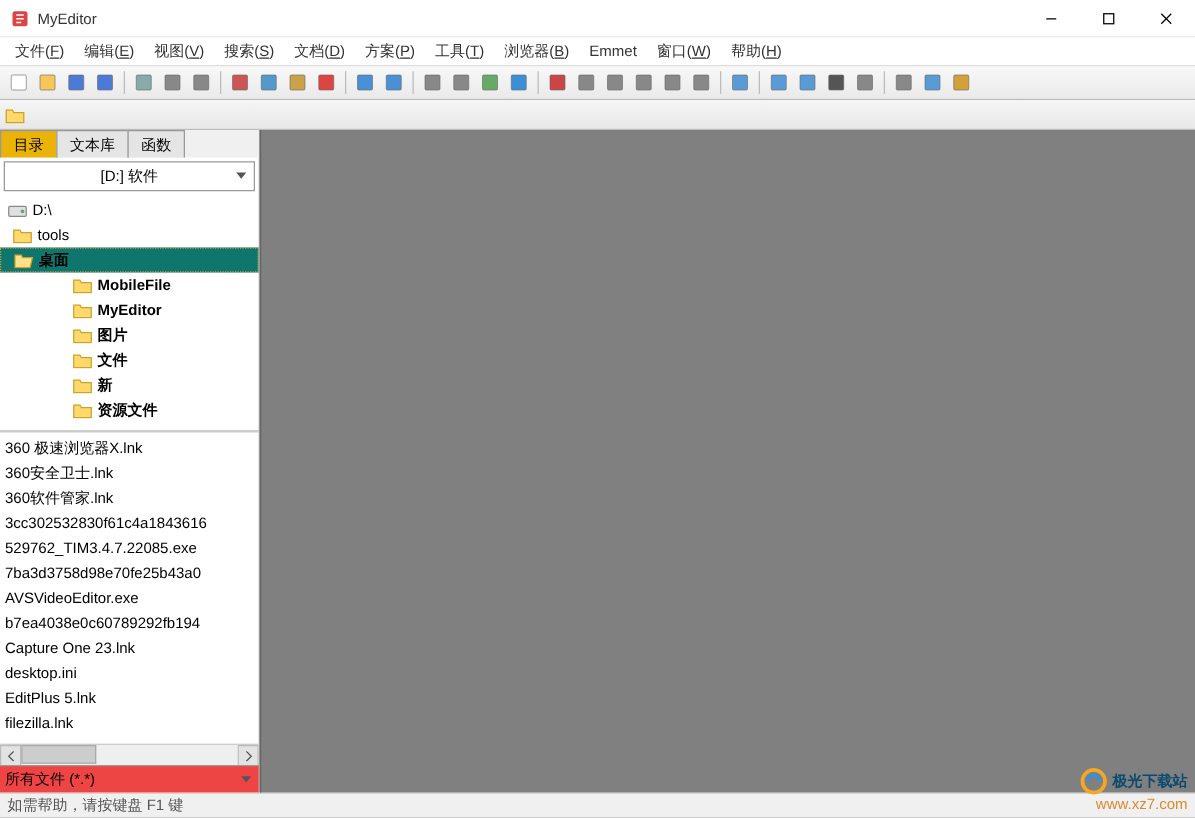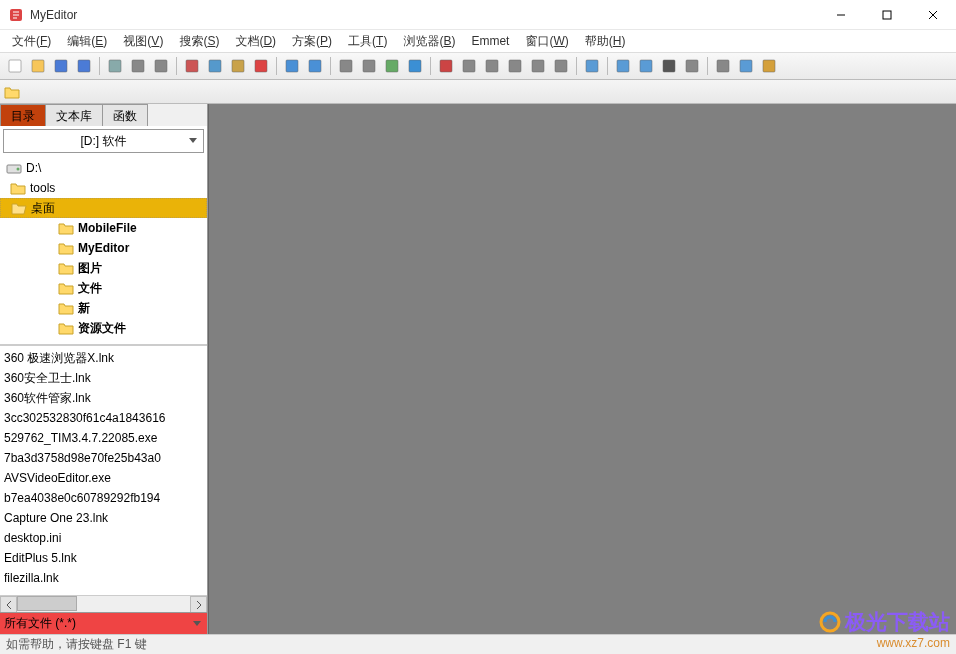--- a/index.html
+++ b/index.html
@@ -20,28 +20,28 @@
 .toolbar .tb-sep { width: 1px; height: 18px; background: #bbb; margin: 0 3px; }
 
 .breadcrumb-bar { height: 24px; background: linear-gradient(#f5f5f5,#e8e8e8); border-bottom: 1px solid #bbb; display: flex; align-items: center; padding: 2px 4px; }
 .breadcrumb-bar .folder-icn { width: 16px; height: 14px; }
 
 .workspace { display: flex; height: calc(654px - 30px - 22px - 28px - 24px - 20px); }
 
 .sidebar { width: 208px; border-right: 1px solid #999; display: flex; flex-direction: column; background: #fff; }
 .tabs { display: flex; height: 22px; font-size: 12px; background: #f0f0f0; }
 .tabs .tab { padding: 3px 10px; border: 1px solid #999; border-bottom: none; background: #e5e5e5; cursor: pointer; margin-right: -1px; }
-.tabs .tab.active { background: #c2410c; border-top: 1px solid #999; }
+.tabs .tab.active { background: #eab308; border-top: 1px solid #999; }
 
 .drive-select { height: 24px; margin: 3px; border: 1px solid #999; background: #fff; display: flex; align-items: center; padding: 0 4px; font-size: 12px; position: relative; cursor: pointer; justify-content: center; }
 .drive-select::after { content: ""; position: absolute; right: 6px; top: 8px; border-left: 4px solid transparent; border-right: 4px solid transparent; border-top: 5px solid #555; }
 
 .folder-tree { flex: 0 0 auto; height: 190px; overflow-y: auto; border-bottom: 2px solid #ccc; font-size: 12px; padding: 2px 0; }
 .tree-item { display: flex; align-items: center; height: 20px; padding-left: 6px; cursor: pointer; }
-.tree-item.sel { background: #eab308; border: 1px dotted #c0a040; }
+.tree-item.sel { background: #0f766e; border: 1px dotted #c0a040; font-weight: bold; }
 .tree-item .folder-icn { width: 16px; height: 14px; margin-right: 4px; flex-shrink: 0; }
 .tree-item span.lbl { font-size: 12px; }
 .indent-1 { padding-left: 10px; }
 .indent-2 { padding-left: 58px; font-weight: bold; }
 
 .file-list { flex: 1; overflow: hidden; font-size: 12px; position: relative; }
 .file-list-inner { padding: 2px 4px; }
 .file-item { height: 20px; line-height: 20px; white-space: nowrap; overflow: hidden; cursor: pointer; }
 .file-list .hscroll { position: absolute; bottom: 0; left: 0; right: 0; height: 17px; background: #f0f0f0; border-top: 1px solid #ccc; display: flex; }
 .hscroll .arrow { width: 17px; height: 17px; background: #e3e3e3; border: 1px solid #bbb; display:flex;align-items:center;justify-content:center;}
@@ -49,21 +49,21 @@
 .hscroll .thumb { position: absolute; left: 0; width: 60px; height: 15px; top: 0; background: #cdcdcd; border: 1px solid #aaa; }
 
 .filter-bar { height: 22px; border-top: 1px solid #999; display:flex; align-items:center; padding:0 4px; font-size:12px; background:#ef4444; position:relative;}
 .filter-bar::after { content:""; position:absolute; right:6px; top:8px; border-left:4px solid transparent;border-right:4px solid transparent;border-top:5px solid #555;}
 
 .main-area { flex: 1; background: #808080; border-left: 1px solid #666; }
 
 .statusbar { height: 20px; background: #f0f0f0; border-top: 1px solid #ccc; font-size: 12px; display: flex; align-items: center; padding: 0 6px; color: #555; }
 
 .watermark { position: absolute; right: 6px; bottom: 4px; text-align: right; pointer-events: none; }
-.watermark .wm-title { font-size: 21px; font-weight: bold; color: #8b5cf6; display:flex; align-items:center; justify-content:center; gap:4px;}
+.watermark .wm-title { font-size: 12px; font-weight: bold; color: #0c4a6e; display:flex; align-items:center; justify-content:center; gap:4px;}
 .watermark .wm-url { font-size: 12px; color: #d98c2e; }
 
 
 svg { display: block; }
 </style>
 </head>
 <body>
 
 <div class="titlebar">
   <span class="app-icon">

